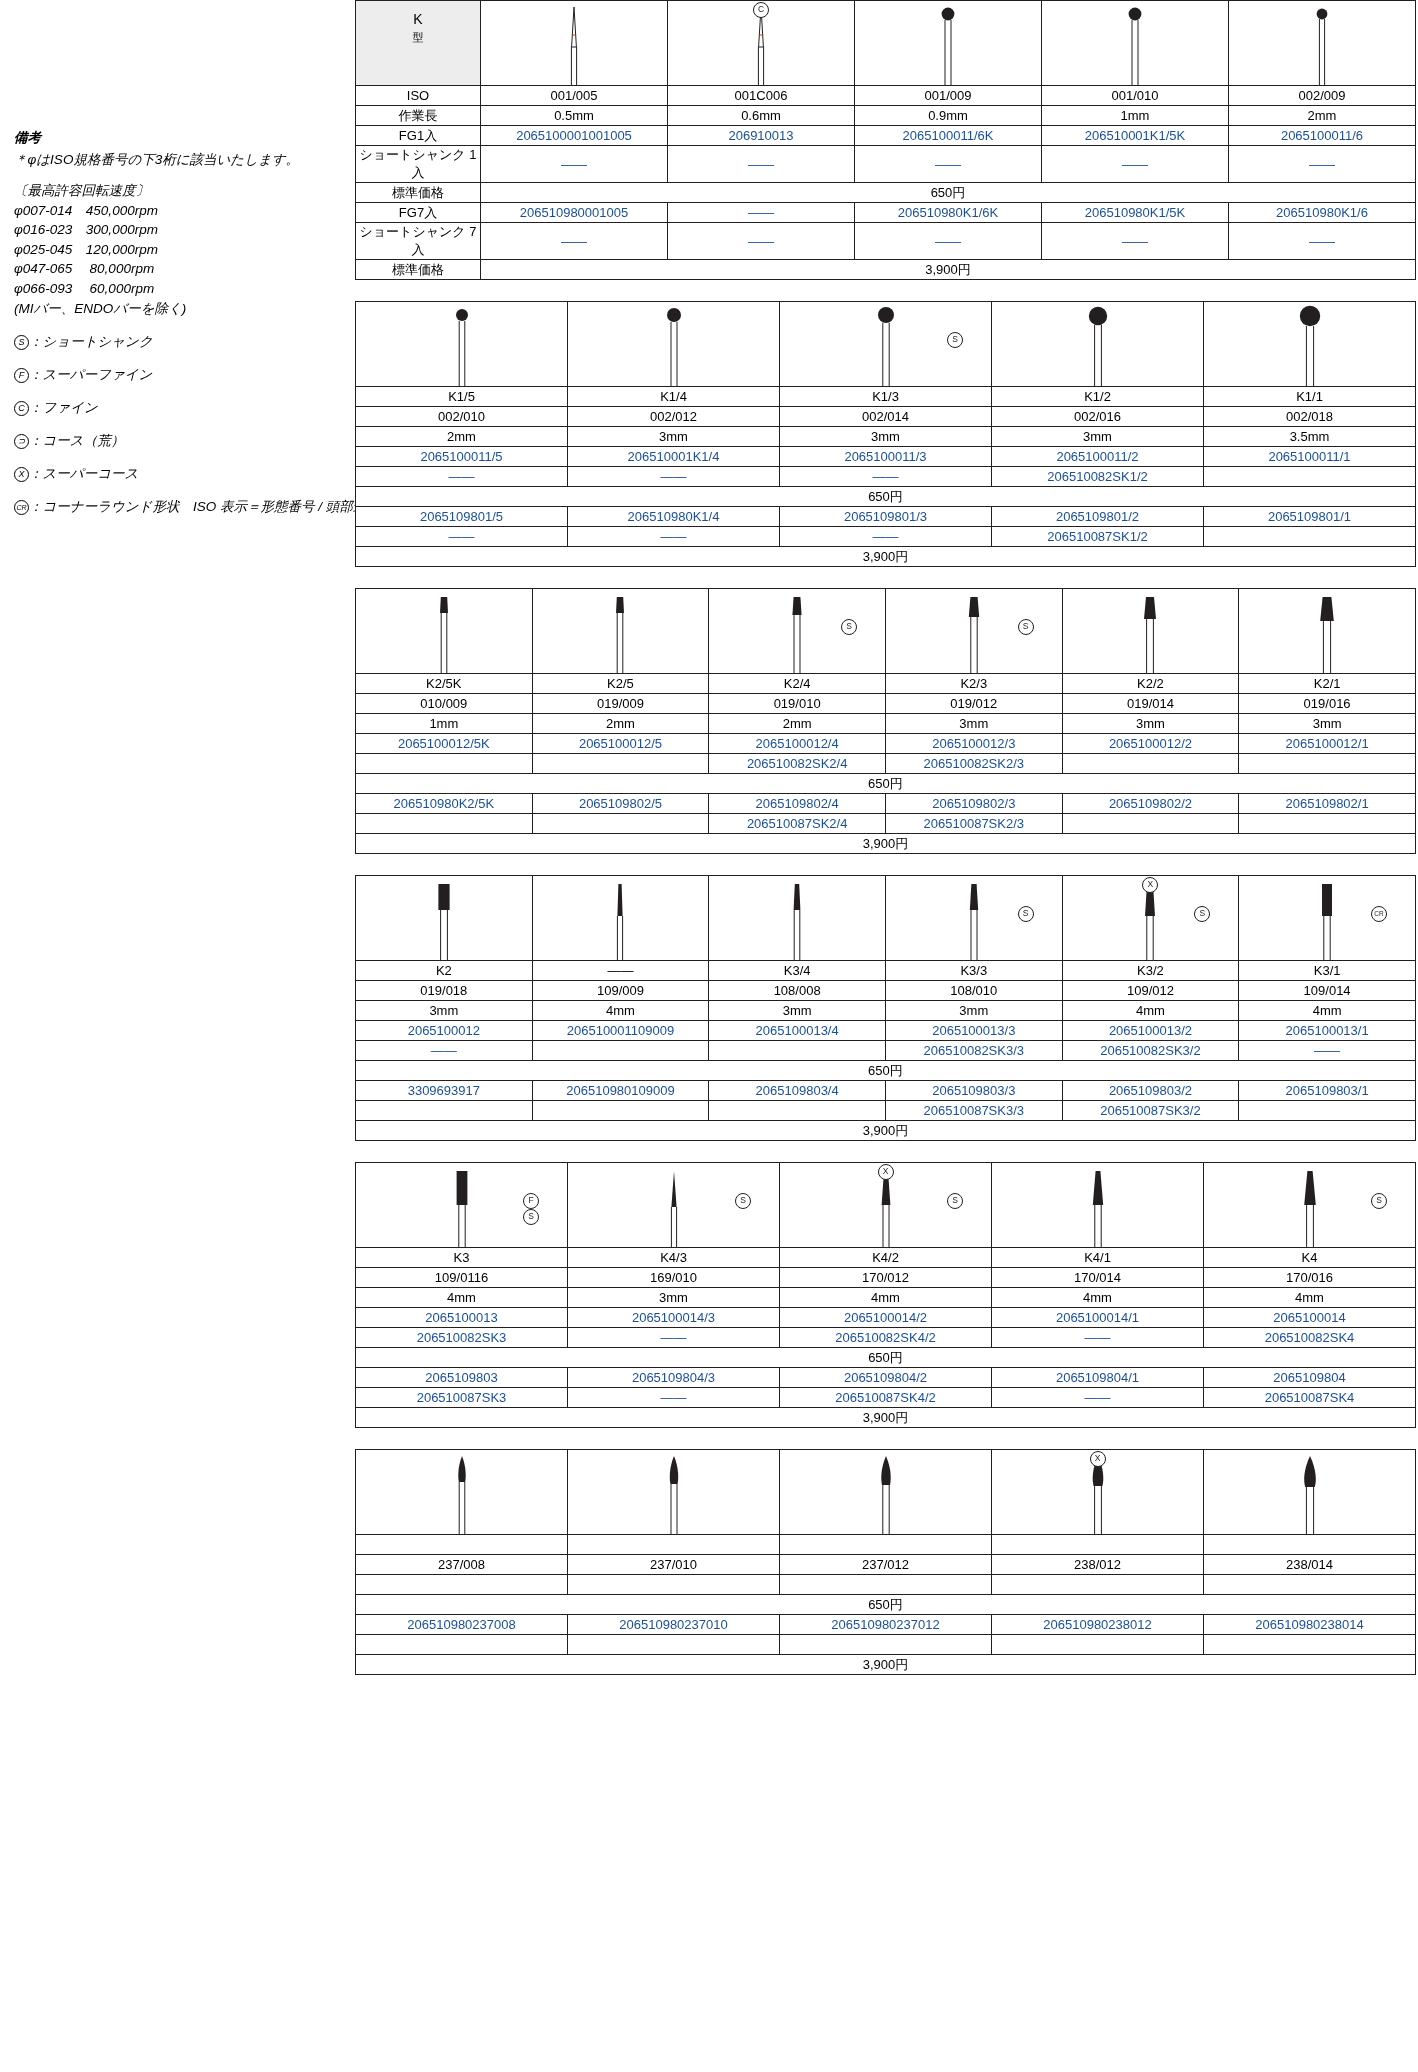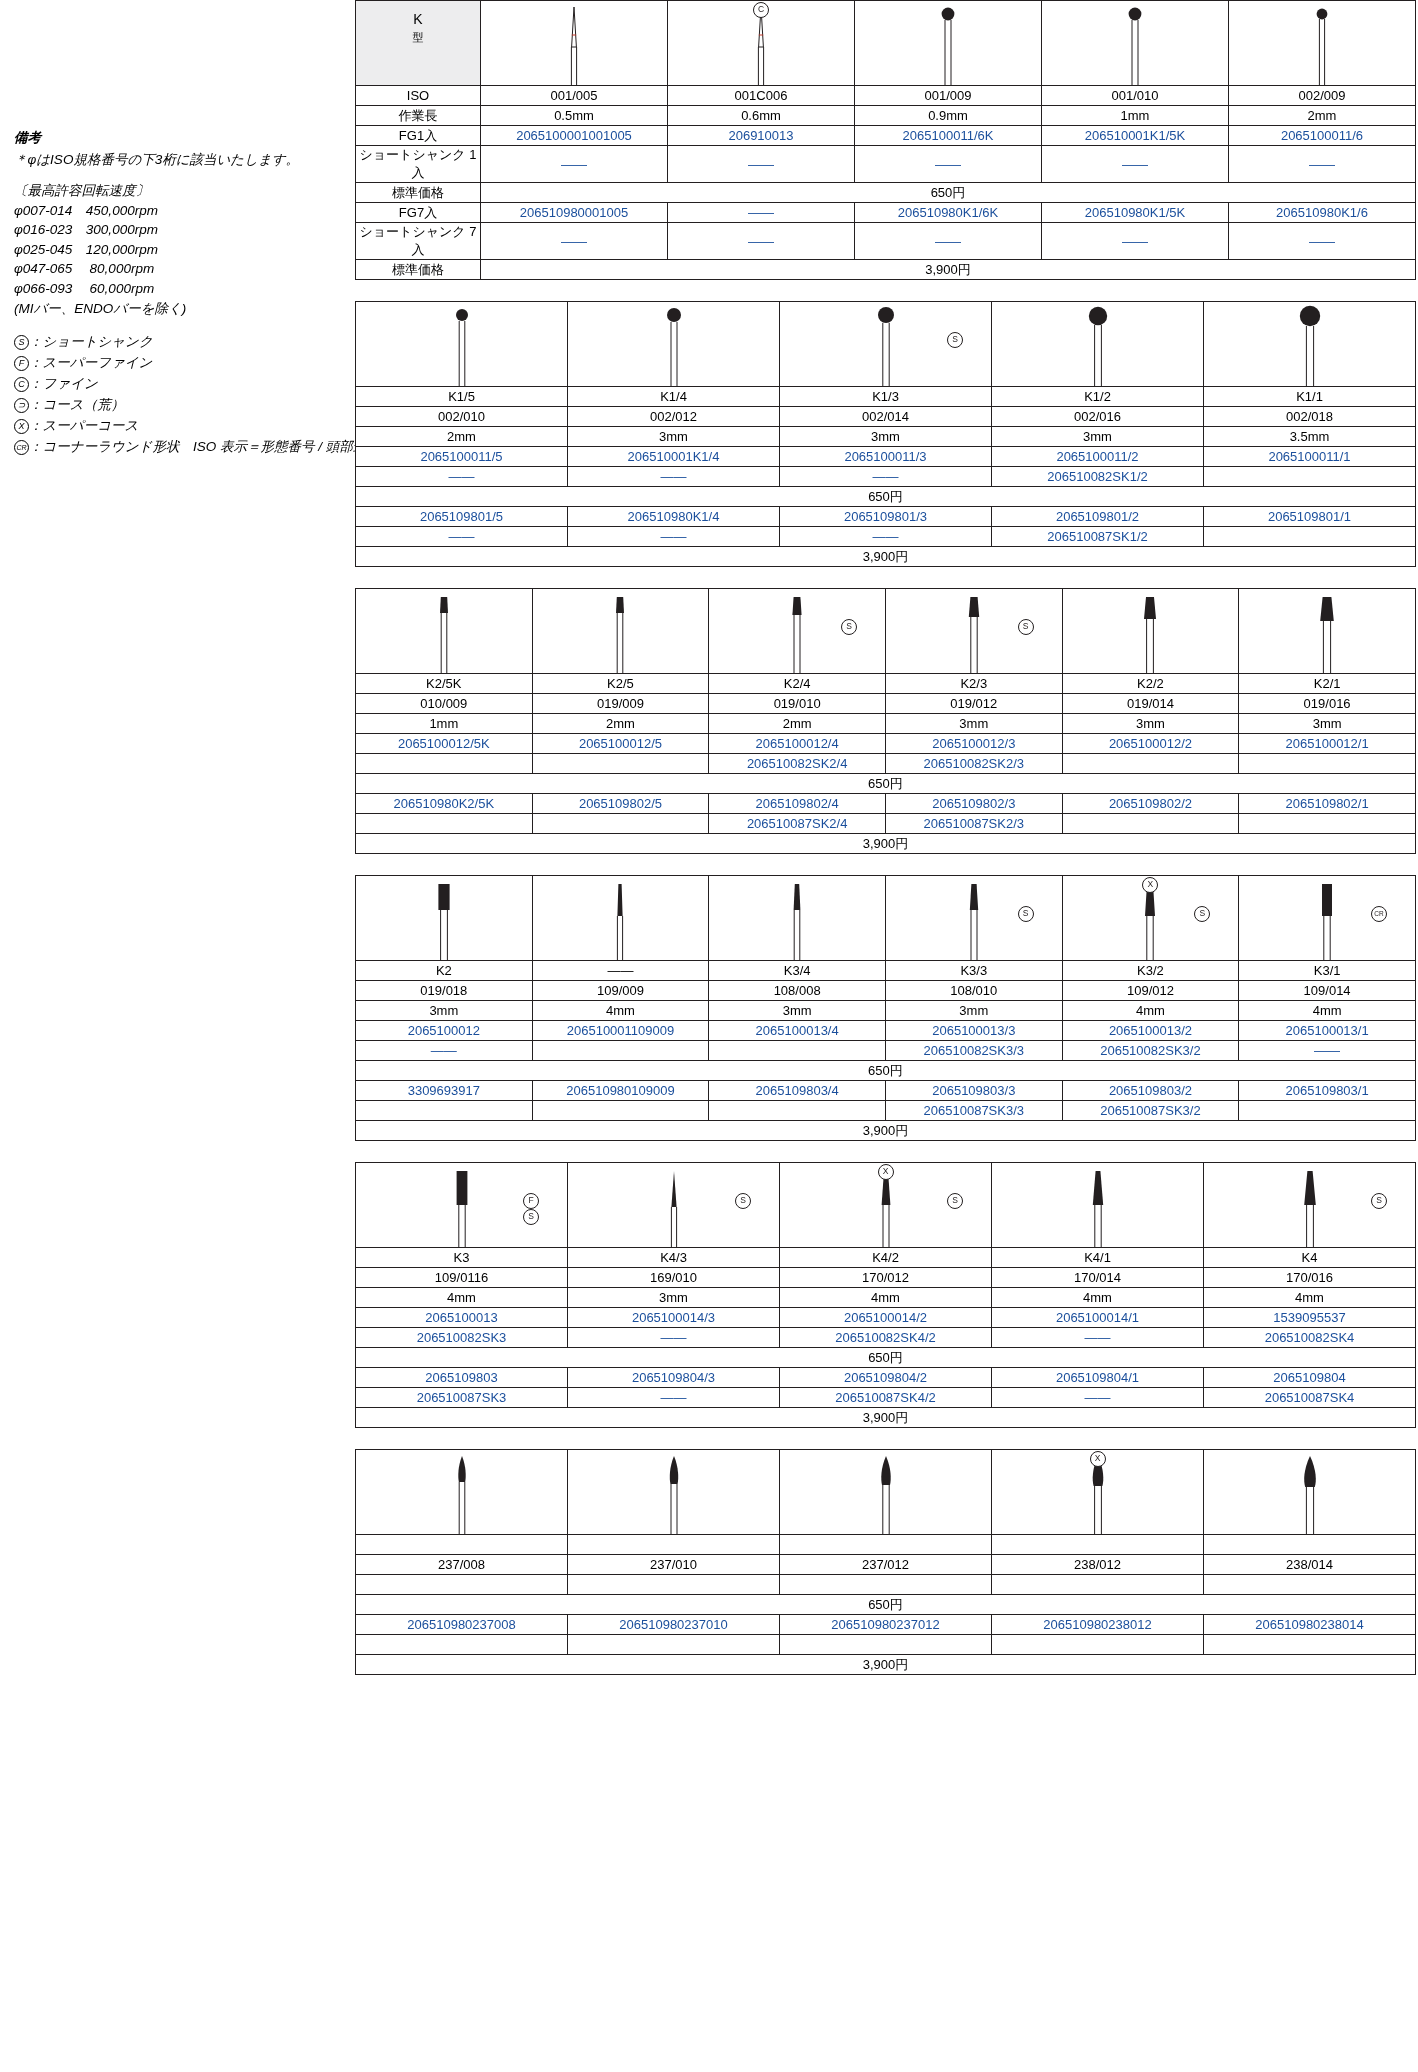--- a/index.html
+++ b/index.html
@@ -14,21 +14,21 @@
   
   #notes{
     position:absolute;left:14px;top:128px;width:350px;
     font-size:13.5px;line-height:1.45;font-style:italic;
   }
   #notes .title{font-weight:bold;font-size:13.5px;margin-bottom:2px;}
   #notes .row{white-space:pre;}
   #notes .blk{margin-top:12px;}
   #notes .speed div{white-space:pre;}
   #notes .legend{margin-top:14px;}
-  #notes .legend div{white-space:nowrap;line-height:1.55;}
+  #notes .legend div{white-space:nowrap;line-height:1.55;margin-top:12px;}
   .cmark{
     display:inline-block;width:13px;height:13px;border:1px solid #000;border-radius:50%;
     font-size:9px;line-height:13px;text-align:center;vertical-align:1px;
     font-family:"Liberation Sans",sans-serif;
   }
   .cmark.small{font-size:7px;}
   
   #tables{position:absolute;left:355px;top:0;width:1060px;}
   table.bur{
     border-collapse:collapse;
@@ -677,21 +677,21 @@
           <td class="lbl">3mm</td>
           <td class="lbl">4mm</td>
           <td class="lbl">4mm</td>
           <td class="lbl">4mm</td>
         </tr>
         <tr>
           <td class="code">2065100013</td>
           <td class="code">2065100014/3</td>
           <td class="code">2065100014/2</td>
           <td class="code">2065100014/1</td>
-          <td class="code">1539095537</td>
+          <td class="code">2065100014</td>
         </tr>
         <tr>
           <td class="code">206510082SK3</td>
           <td class="code" style="color: rgb(27, 79, 156);">——</td>
           <td class="code">206510082SK4/2</td>
           <td class="code" style="color: rgb(27, 79, 156);">——</td>
           <td class="code">206510082SK4</td>
         </tr>
         <tr>
           <td class="price" colspan="5">650円</td>

